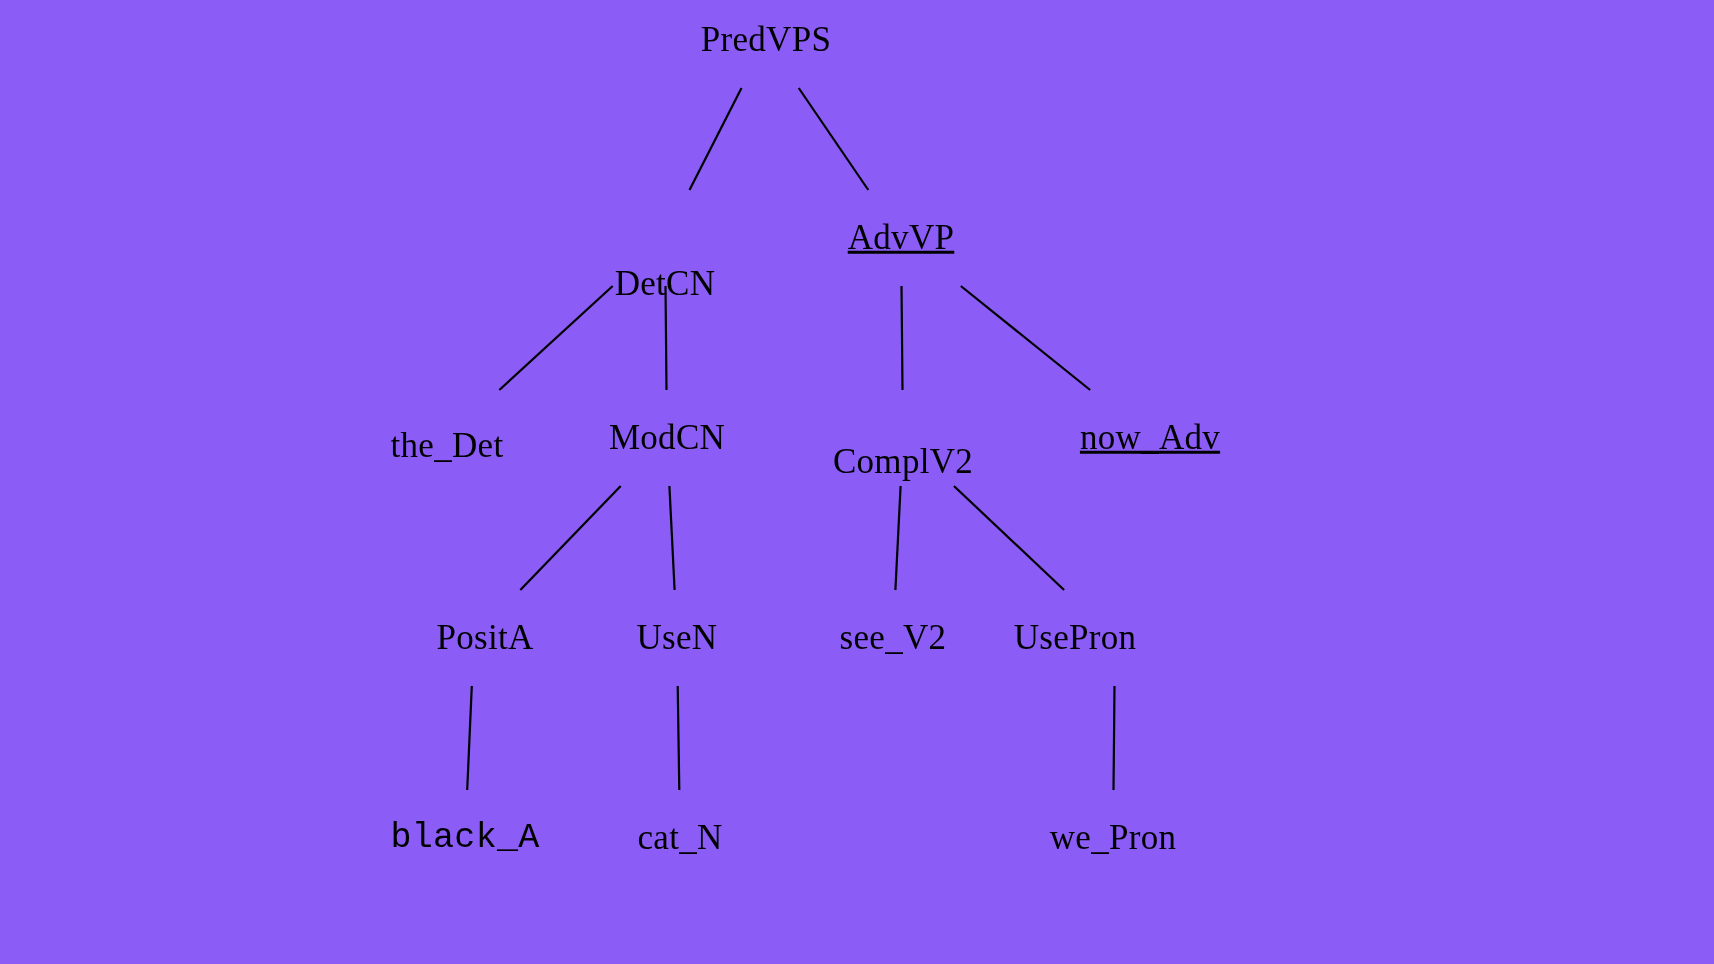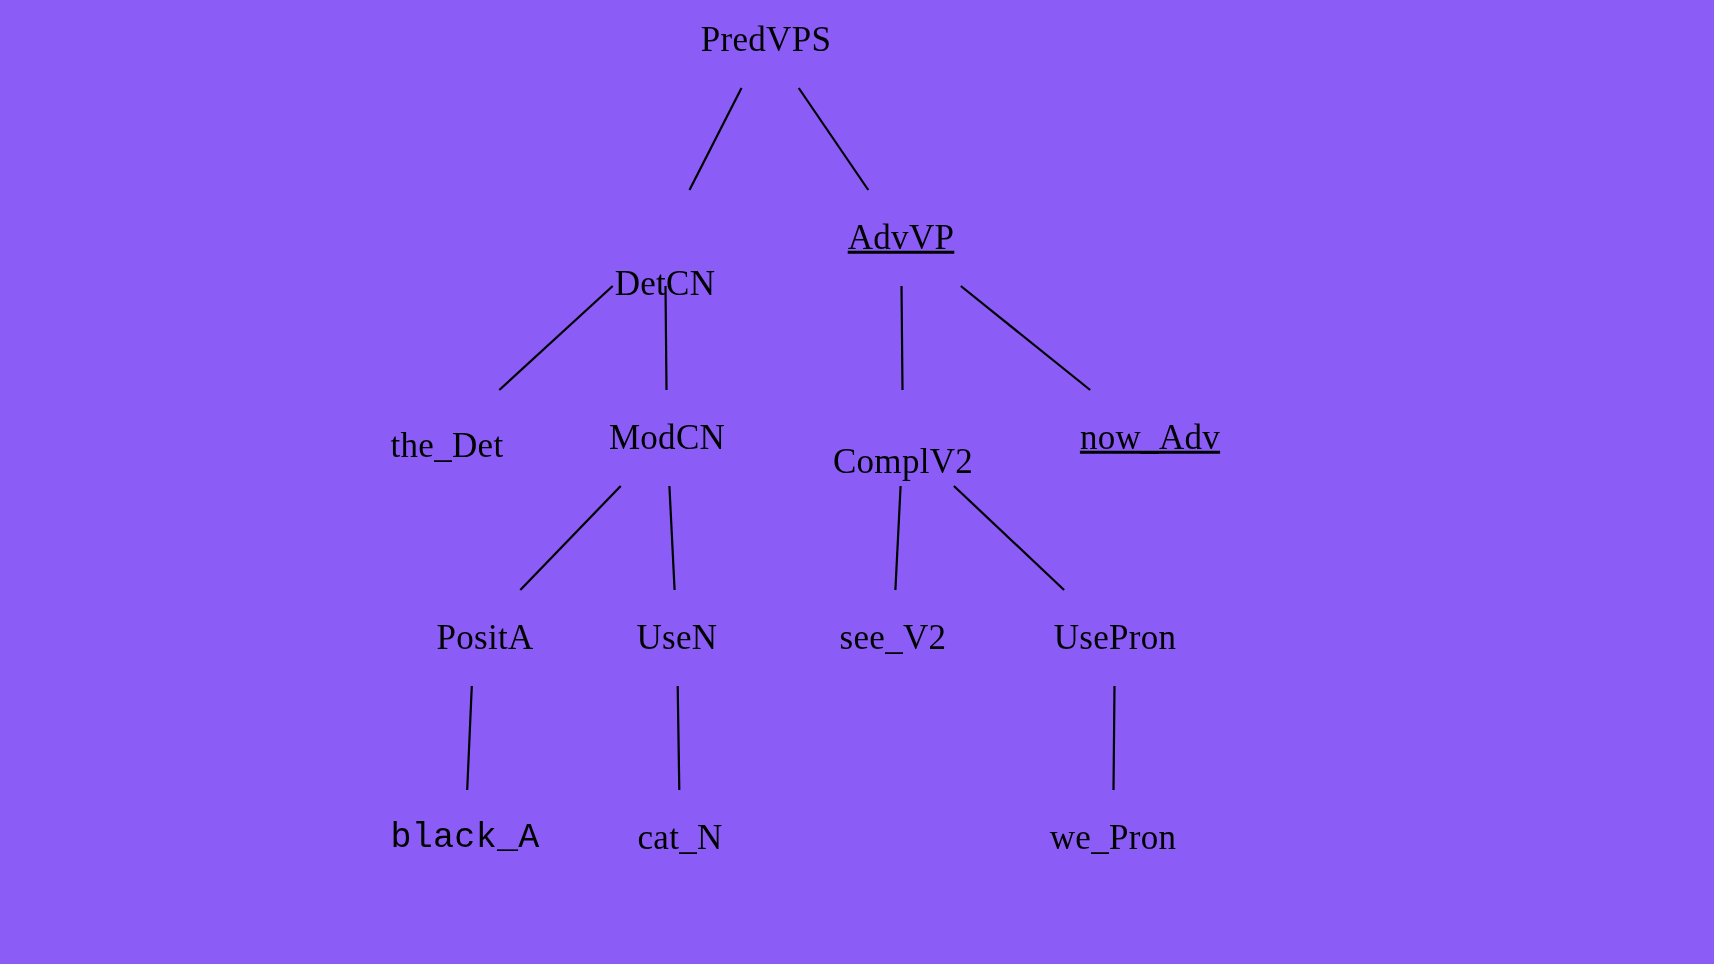--- a/index.html
+++ b/index.html
@@ -62,18 +62,18 @@
       <div class="tree-node" style="left: 766px; top: 40px; color: rgb(0, 0, 0);">PredVPS</div>
       <div class="tree-node" style="left: 665px; top: 256px; color: rgb(0, 0, 0); margin-top: 28px;">DetCN</div>
       <div class="tree-node" style="left: 901px; top: 238px; color: rgb(0, 0, 0); text-decoration: underline;">AdvVP</div>
       <div class="tree-node" style="left: 447px; top: 446px; color: rgb(0, 0, 0);">the_Det</div>
       <div class="tree-node" style="left: 667px; top: 438px; color: rgb(0, 0, 0);">ModCN</div>
       <div class="tree-node" style="left: 903px; top: 462px; color: rgb(0, 0, 0);">ComplV2</div>
       <div class="tree-node" style="left: 1150px; top: 438px; color: rgb(0, 0, 0); text-decoration: underline;">now_Adv</div>
       <div class="tree-node" style="left: 474px; top: 638px; color: rgb(0, 0, 0); margin-left: 11px;">PositA</div>
       <div class="tree-node" style="left: 677px; top: 638px; color: rgb(0, 0, 0);">UseN</div>
       <div class="tree-node" style="left: 893px; top: 638px; color: rgb(0, 0, 0);">see_V2</div>
-      <div class="tree-node" style="left: 1115px; top: 638px; color: rgb(0, 0, 0);">UsePron</div>
+      <div class="tree-node" style="left: 1075px; top: 638px; color: rgb(0, 0, 0);">UsePron</div>
       <div class="tree-node" style="left: 465px; top: 838px; color: rgb(0, 0, 0); font-family: Liberation Mono, monospace;">black_A</div>
       <div class="tree-node" style="left: 680px; top: 838px; color: rgb(0, 0, 0);">cat_N</div>
       <div class="tree-node" style="left: 1113px; top: 838px; color: rgb(0, 0, 0);">we_Pron</div>
     </div>
 </div>
 
 </body></html>

